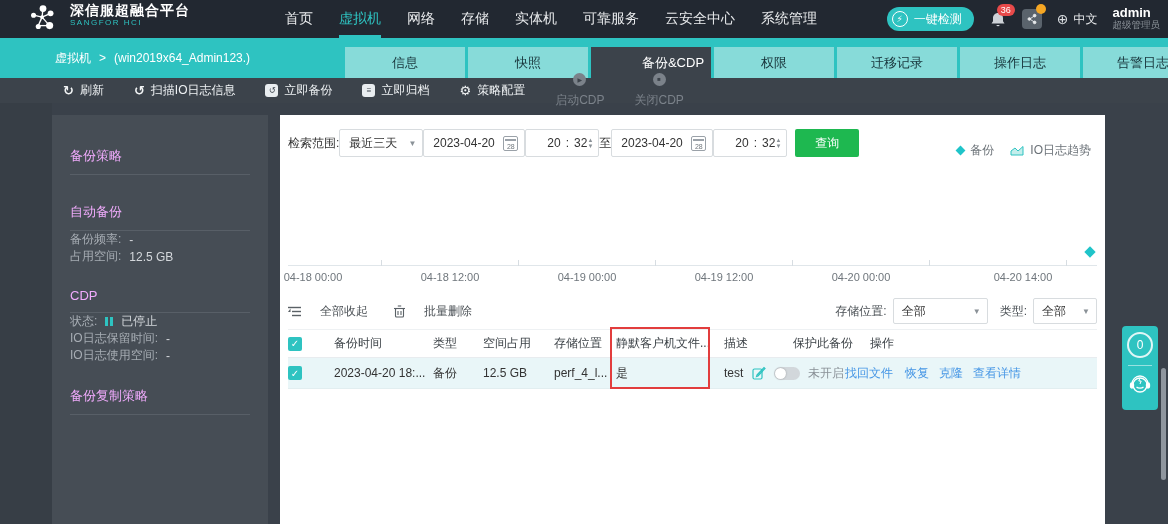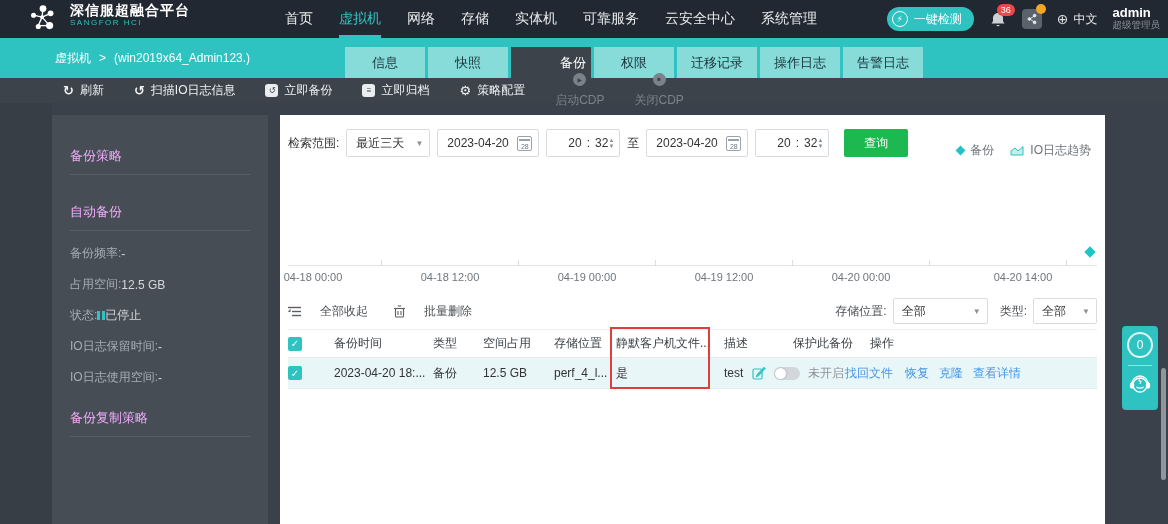--- a/index.html
+++ b/index.html
@@ -31,45 +31,45 @@
   .lang { display:flex; align-items:center; gap:5px; color:#e8eaec; font-size:12px; cursor:pointer; }
   .globe-glyph { font-size:14px; color:#d7dbde; }
   .user-block { line-height:12px; cursor:pointer; }
   .user-block .name { color:#fff; font-size:13px; font-weight:bold; }
   .user-block .role { color:#8d949b; font-size:9.5px; }
   
   .teal-bar { position:absolute; left:0; top:38px; width:1168px; height:40px; background:#2ec3c1; }
   .breadcrumb { position:absolute; left:55px; top:0; height:40px; display:flex; align-items:center; gap:8px;
     color:#fff; font-size:12px; }
   .tabs { position:absolute; left:345px; top:9px; display:flex; gap:3px; }
-  .tab { width:80px; height:31px; line-height:31px; text-align:center; background:#87dbd9; color:#17333a;
+  .tab { width:120px; height:31px; line-height:31px; text-align:center; background:#87dbd9; color:#17333a;
     font-size:13px; cursor:pointer; }
   .tab.active { background:#3c434b; color:#fff;padding-left:44px; }
   
   .action-toolbar { position:absolute; left:0; top:78px; width:1168px; height:25px; background:#3c434b;
     display:flex; align-items:center; gap:30px; padding-left:63px; color:#eef1f3; font-size:12px; }
   .tool-item { display:flex; align-items:center; gap:6px; cursor:pointer; white-space:nowrap; }
   .tool-item.disabled { color:#7b828a; cursor:default;flex-direction:column; }
   .tool-glyph { font-size:13px; font-weight:bold; color:#f2f4f5; }
   .box-icon { width:13px; height:13px; background:#e9edf0; border-radius:3px; color:#3c434b; font-size:8px;
     display:inline-flex; align-items:center; justify-content:center; }
   .circle-icon { width:13px; height:13px; background:#7b828a; border-radius:50%; color:#3c434b; font-size:6px;
     display:inline-flex; align-items:center; justify-content:center; }
   
   .left-strip { position:absolute; left:0; top:103px; width:52px; bottom:0; background:#373e46; }
   .sidebar { position:absolute; left:52px; top:115px; width:216px; bottom:0; background:#464d55; padding:32px 18px 0; }
   .sb-title { font-size:13px; color:#f0abfc; padding-bottom:9px; border-bottom:1px solid #585f67; }
   .sb-gap-lg { margin-top:28px; }
   .sb-gap-md { margin-top:23px; }
-  .sb-row { margin-top:14px; font-size:12px; color:#a7adb4; display:flex; align-items:center; }
+  .sb-row { margin-top:0; font-size:12px; color:#a7adb4; display:flex; align-items:center; gap:8px; }
   .sb-row .val { color:#d4d8dc; }
   .pause-ico { display:inline-block; width:8px; height:9px; border-left:3px solid #2ec3c1; border-right:3px solid #2ec3c1; }
   
   .main-panel { position:absolute; left:280px; top:115px; width:825px; bottom:0; background:#fff; }
-  .filter-row { position:absolute; left:8px; top:14px; height:28px; display:flex; align-items:center; gap:7px; color:#333; }
+  .filter-row { position:absolute; left:8px; top:14px; height:28px; display:flex; align-items:center; gap:0; color:#333; }
   .ctrl { height:28px; border:1px solid #d8dcdf; border-radius:2px; background:#fff; display:flex; align-items:center; }
   .sel-range { width:84px; padding:0 6px 0 9px; justify-content:space-between; cursor:pointer; }
   .caret { font-size:8px; color:#8a9197; }
   .date-ctrl { width:102px; padding:0 6px 0 9px; justify-content:space-between; }
   .cal-ico { width:15px; height:15px; border:1px solid #9aa1a8; border-radius:2px; position:relative;
     display:flex; align-items:flex-end; justify-content:center; font-size:7px; color:#6f767c; cursor:pointer; }
   .cal-ico::before { content:""; position:absolute; top:2px; left:1px; right:1px; height:2px; background:#9aa1a8; }
   .time-ctrl { width:74px; padding:0 5px 0 9px; justify-content:space-between; }
   .time-txt { display:flex; gap:5px;margin-left:12px; }
   .spin { display:flex; flex-direction:column; line-height:6px; font-size:6px; color:#8a9197; cursor:pointer; }
@@ -244,20 +244,21 @@
     <div class="sb-title">备份策略</div>
     <div class="sb-title sb-gap-lg">自动备份</div>
     <div class="sb-row">
       <span>备份频率:</span>
       <span class="val">-</span>
     </div>
     <div class="sb-row">
       <span>占用空间:</span>
       <span class="val">12.5 GB</span>
     </div>
+    <div class="sb-title sb-gap-md">CDP</div>
     <div class="sb-row">
       <span>状态:</span>
       <span class="pause-ico"></span>
       <span class="val">已停止</span>
     </div>
     <div class="sb-row">
       <span>IO日志保留时间:</span>
       <span class="val">-</span>
     </div>
     <div class="sb-row">

